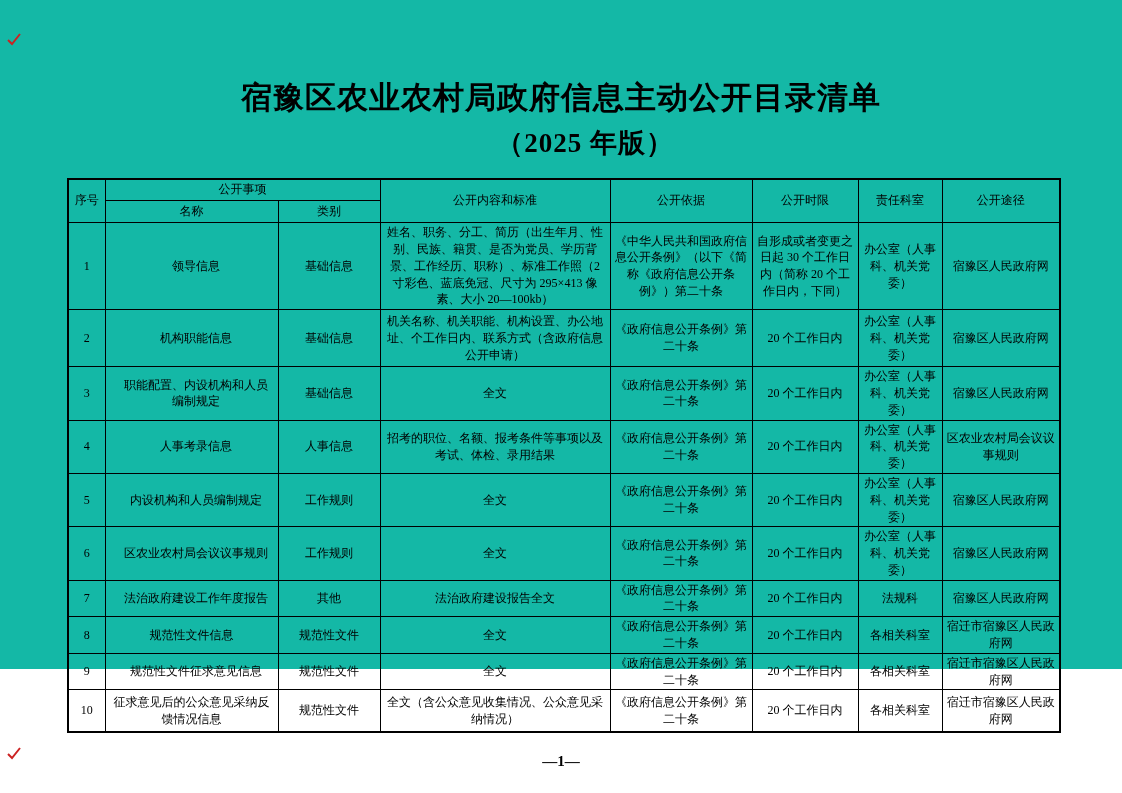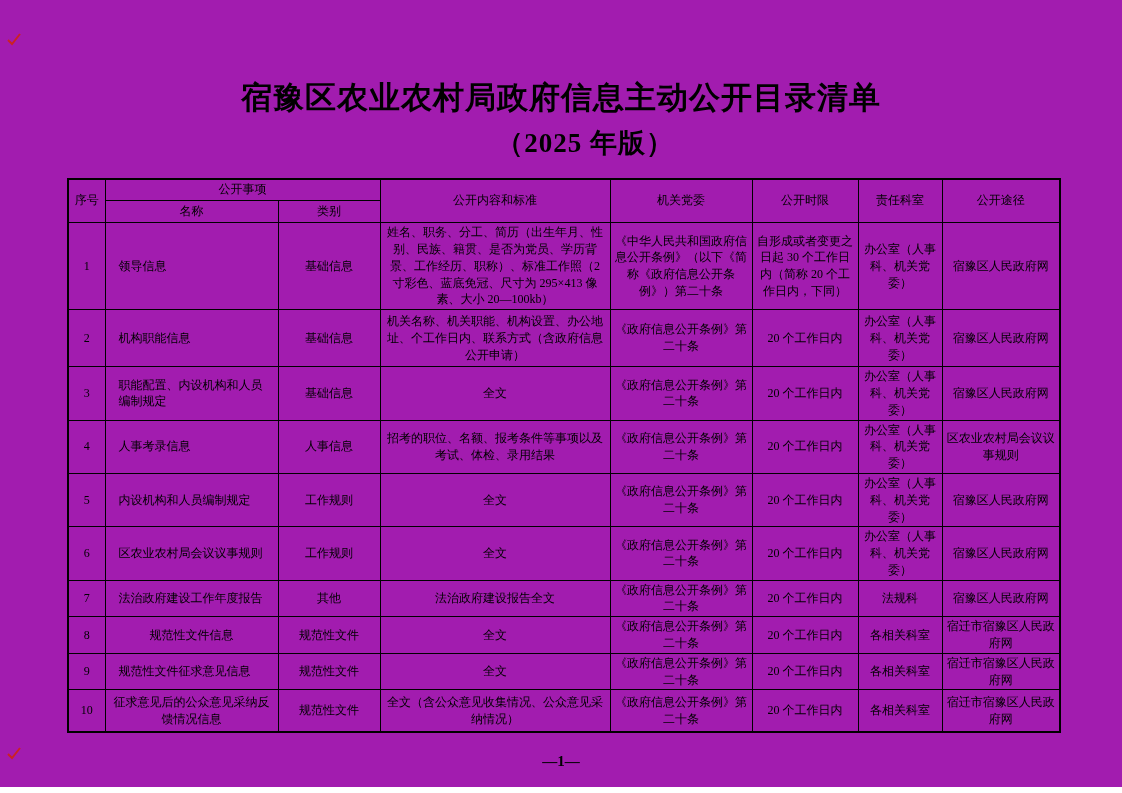--- a/index.html
+++ b/index.html
@@ -9,22 +9,22 @@
     width: 1122px;
     height: 793px;
     font-family: "Liberation Serif", "DejaVu Serif", serif;
     color: #000;
     overflow: hidden;
     position: relative;
   }
   .page {
     position: relative;
     width: 1122px;
-    height: 787px;
-    background: #a21caf;
+    height: 669px;
+    background: #14b8a6;
   }
   .title-block {
     padding-top: 80px;
     text-align: center;
   }
   .doc-title {
     font-size: 31px;
     font-weight: bold;
     letter-spacing: 1px;
     line-height: 1.15;
@@ -49,21 +49,21 @@
     font-size: 12px;
     font-weight: normal;
     text-align: center;
     vertical-align: middle;
     padding: 1px 4px;
     line-height: 1.4;
     overflow: hidden;
     word-break: break-all;
   }
   table.catalog td.al {
-    text-align: left;
+    text-align: center;
     padding-left: 13px;
     font-family: Liberation Serif, serif;
   }
   .footer {
     text-align: center;
     margin-top: 20px;
     font-size: 15px;
     font-weight: bold;
     letter-spacing: 0px;
   }
@@ -99,21 +99,21 @@
       <col style="width:142px">
       <col style="width:106px">
       <col style="width:84px">
       <col style="width:118px">
     </colgroup>
     <tbody>
         <tr style="height:22px">
       <th rowspan="2">序号</th>
       <th colspan="2">公开事项</th>
       <th rowspan="2">公开内容和标准</th>
-      <th rowspan="2">机关党委</th>
+      <th rowspan="2">公开依据</th>
       <th rowspan="2">公开时限</th>
       <th rowspan="2">责任科室</th>
       <th rowspan="2">公开途径</th>
     </tr>
     <tr style="height:22px">
       <th>名称</th>
       <th>类别</th>
     </tr>
 
     <tr style="height:83px">

